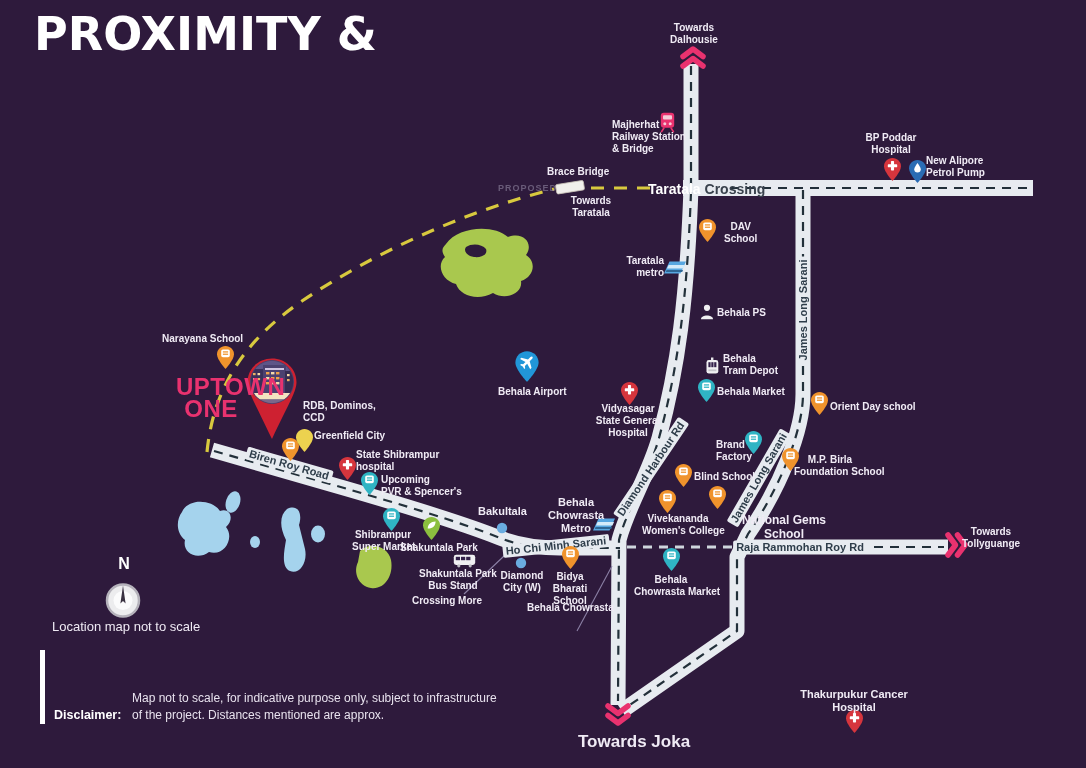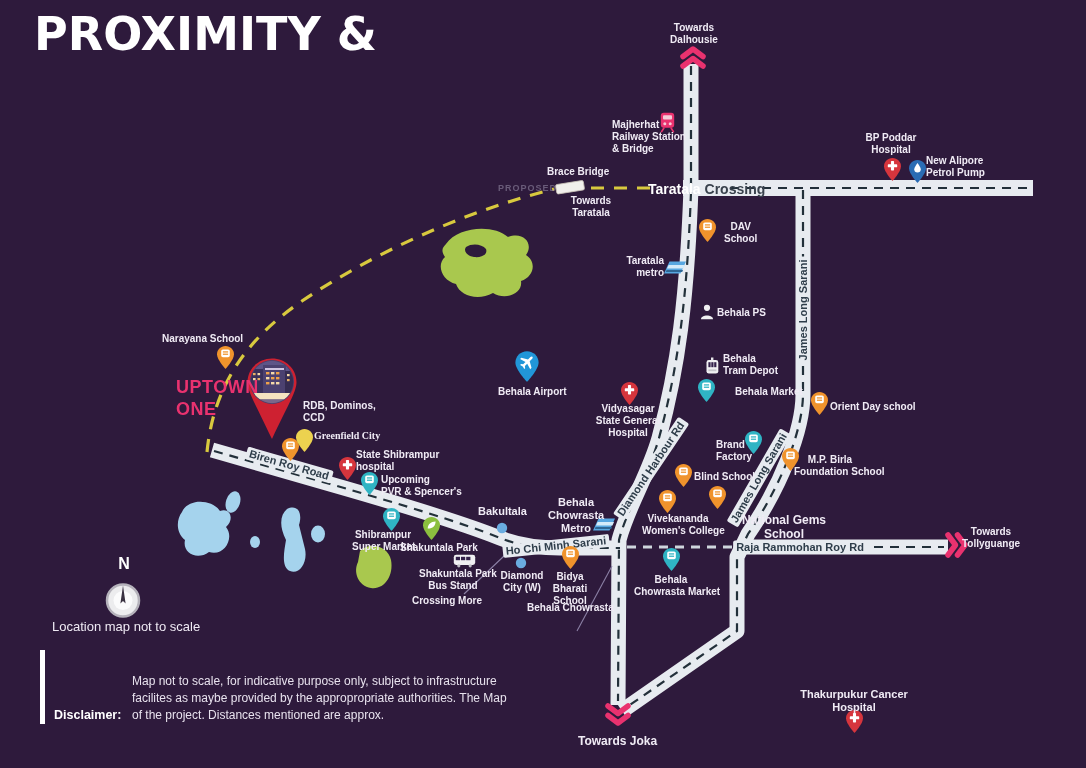--- a/index.html
+++ b/index.html
@@ -210,21 +210,21 @@
           <div>Tram Depot</div>
         </div>
       </div>
       <div class="poi">
         <span class="poi-icon" style="left: 696.5px; top: 377.5px;"><svg width="19" height="25" viewBox="0 0 19 25">
             <path d="M9.5,1 C4.7,1 1,4.7 1,9.3 C1,14.9 9.5,24 9.5,24 C9.5,24 18,14.9 18,9.3 C18,4.7 14.3,1 9.5,1 Z" fill="#2fb4c4"></path>
             <rect x="5.2" y="4.4" width="8.6" height="7.9" rx="1.7" fill="#fff"></rect>
             <rect x="6.9" y="6.3" width="5.2" height="1.25" fill="#2fb4c4"></rect>
             <rect x="6.9" y="8.6" width="5.2" height="1.25" fill="#2fb4c4"></rect>
           </svg></span>
-        <div class="poi-label" style="left: 717px; top: 386px; text-align: left; margin-left: 18px;">
+        <div class="poi-label" style="left: 717px; top: 386px; text-align: left;">
           <div>Behala Market</div>
         </div>
       </div>
       <div class="poi">
         <span class="poi-icon" style="left: 809.5px; top: 390.5px;"><svg width="19" height="25" viewBox="0 0 19 25">
             <path d="M9.5,1 C4.7,1 1,4.7 1,9.3 C1,14.9 9.5,24 9.5,24 C9.5,24 18,14.9 18,9.3 C18,4.7 14.3,1 9.5,1 Z" fill="#f0932c"></path>
             <rect x="5.2" y="4.4" width="8.6" height="7.9" rx="1.7" fill="#fff"></rect>
             <rect x="6.9" y="6.3" width="5.2" height="1.25" fill="#f0932c"></rect>
             <rect x="6.9" y="8.6" width="5.2" height="1.25" fill="#f0932c"></rect>
           </svg></span>
@@ -354,42 +354,42 @@
               <rect x="9" y="18" width="2.6" height="2.2" fill="#e8b063"></rect>
               <rect x="13.5" y="18" width="2.6" height="2.2" fill="#f6d9a8"></rect>
               <rect x="9" y="23" width="2.6" height="2.2" fill="#f6d9a8"></rect>
               <rect x="13.5" y="23" width="2.6" height="2.2" fill="#e8b063"></rect>
               <rect x="43" y="19" width="2.6" height="2.2" fill="#f6d9a8"></rect>
               <rect x="43" y="24" width="2.6" height="2.2" fill="#e8b063"></rect>
               <rect x="6" y="38" width="44" height="6.5" fill="#f4e3c0"></rect>
               <rect x="6" y="44.5" width="44" height="5" fill="#7a6889"></rect>
             </g>
           </svg></span>
-        <div class="poi-label" style="left: 176px; top: 376px; width: 70px; text-align: left; color: rgb(233, 50, 111); font-size: 18px; line-height: 22px; letter-spacing: 0.5px;">
+        <div class="poi-label" style="left: 176px; top: 376px; width: 70px; text-align: center; color: rgb(233, 50, 111); font-size: 24px; line-height: 22px; letter-spacing: 0.5px;">
           <div>UPTOWN</div>
           <div>ONE</div>
         </div>
       </div>
       <div class="poi">
         <span class="poi-icon" style="left: 280.5px; top: 436.5px;"><svg width="19" height="25" viewBox="0 0 19 25">
             <path d="M9.5,1 C4.7,1 1,4.7 1,9.3 C1,14.9 9.5,24 9.5,24 C9.5,24 18,14.9 18,9.3 C18,4.7 14.3,1 9.5,1 Z" fill="#f0932c"></path>
             <rect x="5.2" y="4.4" width="8.6" height="7.9" rx="1.7" fill="#fff"></rect>
             <rect x="6.9" y="6.3" width="5.2" height="1.25" fill="#f0932c"></rect>
             <rect x="6.9" y="8.6" width="5.2" height="1.25" fill="#f0932c"></rect>
           </svg></span>
         <div class="poi-label" style="left: 303px; top: 400px; text-align: left;">
           <div>RDB, Dominos,</div>
           <div>CCD</div>
         </div>
       </div>
       <div class="poi">
         <span class="poi-icon" style="left: 294.5px; top: 427.5px;"><svg width="19" height="25" viewBox="0 0 19 25">
             <path d="M9.5,1 C4.7,1 1,4.7 1,9.3 C1,14.9 9.5,24 9.5,24 C9.5,24 18,14.9 18,9.3 C18,4.7 14.3,1 9.5,1 Z" fill="#ecd24f"></path>
           </svg></span>
-        <div class="poi-label" style="left: 314px; top: 430px; text-align: right; font-family: Liberation Serif, serif;">
+        <div class="poi-label" style="left: 314px; top: 430px; text-align: right;">
           <div>Greenfield City</div>
         </div>
       </div>
       <div class="poi">
         <span class="poi-icon" style="left: 337.5px; top: 455.5px;"><svg width="19" height="25" viewBox="0 0 19 25">
             <path d="M9.5,1 C4.7,1 1,4.7 1,9.3 C1,14.9 9.5,24 9.5,24 C9.5,24 18,14.9 18,9.3 C18,4.7 14.3,1 9.5,1 Z" fill="#d6353d"></path>
             <rect x="7.95" y="4.1" width="3.1" height="9.4" rx="0.7" fill="#fff"></rect>
             <rect x="4.8" y="7.25" width="9.4" height="3.1" rx="0.7" fill="#fff"></rect>
           </svg></span>
         <div class="poi-label" style="left: 356px; top: 449px; text-align: left;">
@@ -506,21 +506,21 @@
       <div class="poi">
         <div class="poi-label" style="left: 412px; top: 595px; text-align: left;">
           <div>Crossing More</div>
         </div>
       </div>
       <div class="poi">
         <span class="poi-icon" style="left: 603px; top: 701.5px;"><svg width="30" height="25" viewBox="0 0 30 25">
             <path d="M5,4 L15,11.5 L25,4" fill="none" stroke="#e9326f" stroke-width="5.5" stroke-linecap="round" stroke-linejoin="round"></path>
             <path d="M5,13.5 L15,21 L25,13.5" fill="none" stroke="#e9326f" stroke-width="5.5" stroke-linecap="round" stroke-linejoin="round"></path>
           </svg></span>
-        <div class="poi-label" style="left: 578px; top: 735px; text-align: center; font-size: 12px; line-height: 13px;">
+        <div class="poi-label" style="left: 578px; top: 735px; text-align: center; font-size: 17px; line-height: 13px;">
           <div>Towards Joka</div>
         </div>
       </div>
       <div class="poi">
         <span class="poi-icon" style="left: 943.5px; top: 530px;"><svg width="25" height="30" viewBox="0 0 25 30">
             <path d="M4,5 L11.5,15 L4,25" fill="none" stroke="#e9326f" stroke-width="5.5" stroke-linecap="round" stroke-linejoin="round"></path>
             <path d="M13.5,5 L21,15 L13.5,25" fill="none" stroke="#e9326f" stroke-width="5.5" stroke-linecap="round" stroke-linejoin="round"></path>
           </svg></span>
         <div class="poi-label" style="left: 958px; top: 526px; width: 66px; text-align: center;">
           <div>Towards</div>
@@ -548,18 +548,17 @@
       <polygon points="20,5.5 22.6,23.5 20,21 17.4,23.5" fill="#3a3242"></polygon>
     </svg>
   </div>
   <div class="scale-note">Location map not to scale</div>
 
   <div class="disclaimer">
     <div class="disc-bar"></div>
     <div class="disc-label">Disclaimer:</div>
     <div class="disc-text">
       <div>Map not to scale, for indicative purpose only, subject to infrastructure</div>
-      <div>facilites as maybe provided by the appropropriate authorities. The Map</div>
       <div>of the project. Distances  mentioned are approx.</div>
     </div>
   </div>
 
 </div>
 
 </body></html>

